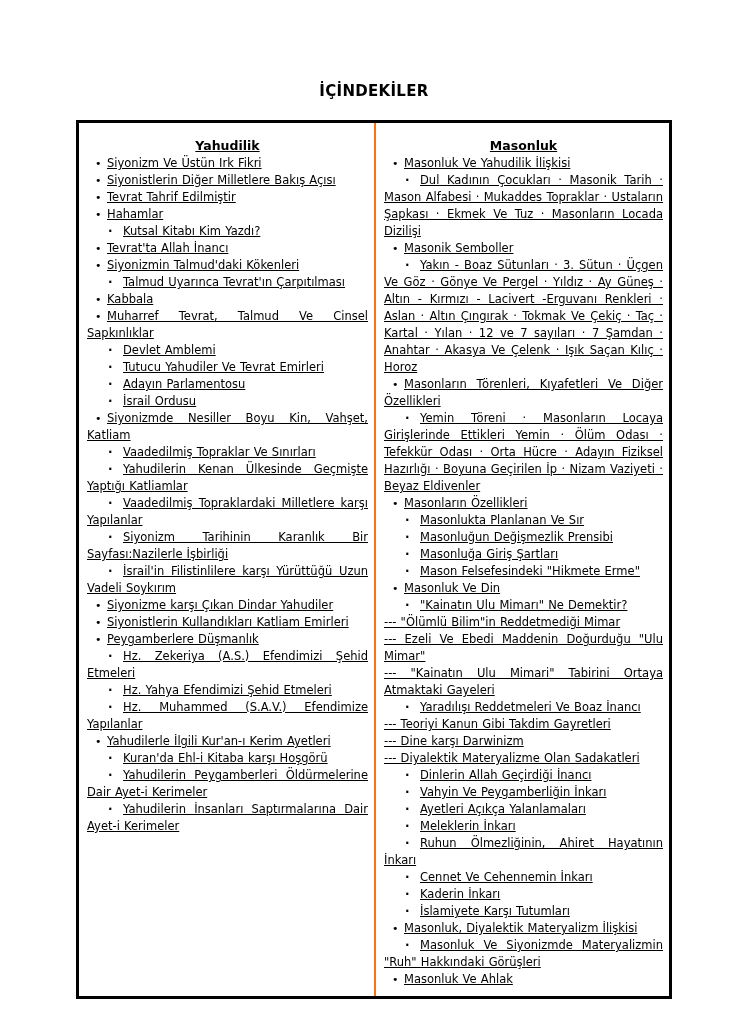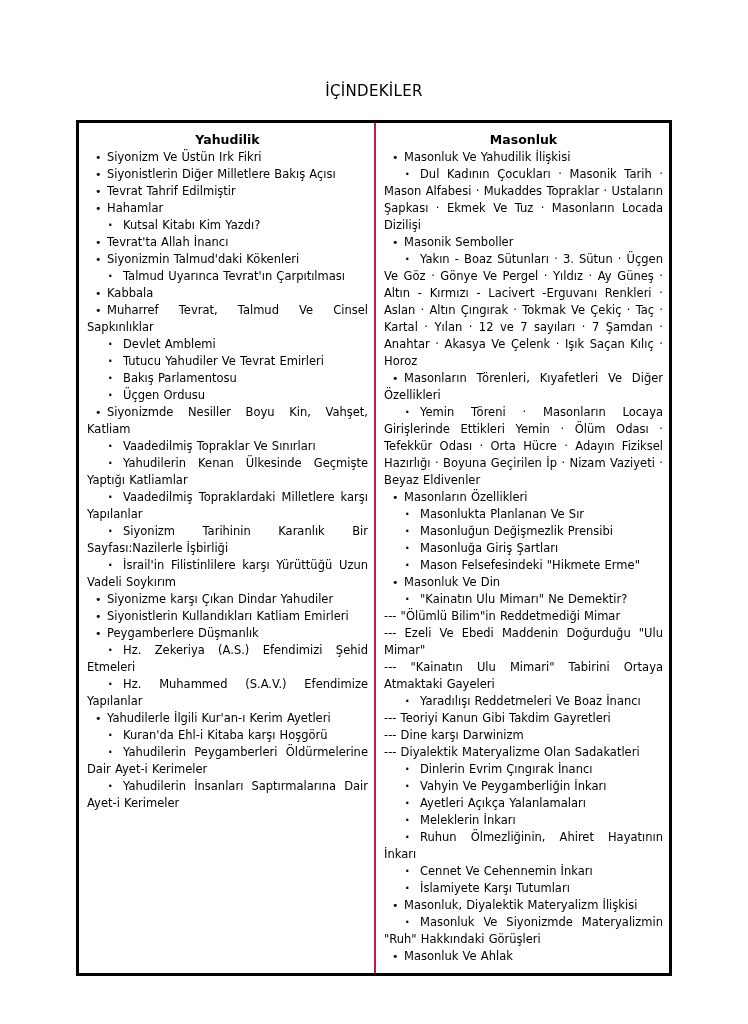--- a/index.html
+++ b/index.html
@@ -4,32 +4,33 @@
 <style>
   html, body { margin:0; padding:0; }
   body {
     width:748px; height:1024px; background:#ffffff; color:#000000;
     font-family:"DejaVu Sans", sans-serif;
     -webkit-font-smoothing:antialiased;
   }
   .page { padding-top:82px; }
   .doc-title {
     margin:0 0 20px 0; text-align:center;
-    font-size:15px; font-weight:normal; letter-spacing:0.3px;
+    font-size:15px; font-weight:bold; letter-spacing:0.3px;
   }
   .toc-table {
     margin-left:76px; width:596px; min-height:806px;
     border:3px solid #000; box-sizing:border-box;
     display:flex; align-items:stretch;
   }
   .col {
     flex:1 1 50%; box-sizing:border-box;
-    padding:8px 6px 8px 8px;
+    padding:14px 6px 8px 8px;
+    text-decoration:underline;
   }
-  .col-right { border-left:2px solid #be185d; }
+  .col-right { border-left:2px solid #f97316; }
   .col-header {
     margin:0; text-align:center; font-weight:bold;
     font-size:12.5px; line-height:18px;
   }
   .item {
     margin:0; text-align:justify;
     font-size:11.5px; line-height:17px;
     word-spacing:0.5px;
   }
   .lvl-bullet { text-indent:8px; }
@@ -54,32 +55,33 @@
           <p class="item lvl-bullet"><span class="glyph">•</span><span>Tevrat Tahrif Edilmiştir</span></p>
           <p class="item lvl-bullet"><span class="glyph">•</span><span>Hahamlar</span></p>
           <p class="item lvl-sub"><span class="glyph">·</span><span>Kutsal Kitabı Kim Yazdı?</span></p>
           <p class="item lvl-bullet"><span class="glyph">•</span><span>Tevrat'ta Allah İnancı</span></p>
           <p class="item lvl-bullet"><span class="glyph">•</span><span>Siyonizmin Talmud'daki Kökenleri</span></p>
           <p class="item lvl-sub"><span class="glyph">·</span><span>Talmud Uyarınca Tevrat'ın Çarpıtılması</span></p>
           <p class="item lvl-bullet"><span class="glyph">•</span><span>Kabbala</span></p>
           <p class="item lvl-bullet"><span class="glyph">•</span><span>Muharref Tevrat, Talmud Ve Cinsel Sapkınlıklar</span></p>
           <p class="item lvl-sub"><span class="glyph">·</span><span>Devlet Amblemi</span></p>
           <p class="item lvl-sub"><span class="glyph">·</span><span>Tutucu Yahudiler Ve Tevrat Emirleri</span></p>
-          <p class="item lvl-sub"><span class="glyph">·</span><span>Bakış Parlamentosu</span></p>
-          <p class="item lvl-sub"><span class="glyph">·</span><span>Üçgen Ordusu</span></p>
+          <p class="item lvl-sub"><span class="glyph">·</span><span>Adayın Parlamentosu</span></p>
+          <p class="item lvl-sub"><span class="glyph">·</span><span>İsrail Ordusu</span></p>
           <p class="item lvl-bullet"><span class="glyph">•</span><span>Siyonizmde Nesiller Boyu Kin, Vahşet, Katliam</span></p>
           <p class="item lvl-sub"><span class="glyph">·</span><span>Vaadedilmiş Topraklar Ve Sınırları</span></p>
           <p class="item lvl-sub"><span class="glyph">·</span><span>Yahudilerin Kenan Ülkesinde Geçmişte Yaptığı Katliamlar</span></p>
           <p class="item lvl-sub"><span class="glyph">·</span><span>Vaadedilmiş Topraklardaki Milletlere karşı Yapılanlar</span></p>
           <p class="item lvl-sub"><span class="glyph">·</span><span>Siyonizm Tarihinin Karanlık Bir Sayfası:Nazilerle İşbirliği</span></p>
           <p class="item lvl-sub"><span class="glyph">·</span><span>İsrail'in Filistinlilere karşı Yürüttüğü Uzun Vadeli Soykırım</span></p>
           <p class="item lvl-bullet"><span class="glyph">•</span><span>Siyonizme karşı Çıkan Dindar Yahudiler</span></p>
           <p class="item lvl-bullet"><span class="glyph">•</span><span>Siyonistlerin Kullandıkları Katliam Emirleri</span></p>
           <p class="item lvl-bullet"><span class="glyph">•</span><span>Peygamberlere Düşmanlık</span></p>
           <p class="item lvl-sub"><span class="glyph">·</span><span>Hz. Zekeriya (A.S.) Efendimizi Şehid Etmeleri</span></p>
+          <p class="item lvl-sub"><span class="glyph">·</span><span>Hz. Yahya Efendimizi Şehid Etmeleri</span></p>
           <p class="item lvl-sub"><span class="glyph">·</span><span>Hz. Muhammed (S.A.V.) Efendimize Yapılanlar</span></p>
           <p class="item lvl-bullet"><span class="glyph">•</span><span>Yahudilerle İlgili Kur'an-ı Kerim Ayetleri</span></p>
           <p class="item lvl-sub"><span class="glyph">·</span><span>Kuran'da Ehl-i Kitaba karşı Hoşgörü</span></p>
           <p class="item lvl-sub"><span class="glyph">·</span><span>Yahudilerin Peygamberleri Öldürmelerine Dair Ayet-i Kerimeler</span></p>
           <p class="item lvl-sub"><span class="glyph">·</span><span>Yahudilerin İnsanları Saptırmalarına Dair Ayet-i Kerimeler</span></p>
         </div>
     </section>
     <section class="col col-right">
       <p class="col-header">Masonluk</p>
       <div>
@@ -96,26 +98,27 @@
           <p class="item lvl-sub"><span class="glyph">·</span><span>Mason Felsefesindeki "Hikmete Erme"</span></p>
           <p class="item lvl-bullet"><span class="glyph">•</span><span>Masonluk Ve Din</span></p>
           <p class="item lvl-sub"><span class="glyph">·</span><span>"Kainatın Ulu Mimarı" Ne Demektir?</span></p>
           <p class="item lvl-dash"><span>--- "Ölümlü Bilim"in Reddetmediği Mimar</span></p>
           <p class="item lvl-dash"><span>--- Ezeli Ve Ebedi Maddenin Doğurduğu "Ulu Mimar"</span></p>
           <p class="item lvl-dash"><span>--- "Kainatın Ulu Mimari" Tabirini Ortaya Atmaktaki Gayeleri</span></p>
           <p class="item lvl-sub"><span class="glyph">·</span><span>Yaradılışı Reddetmeleri Ve Boaz İnancı</span></p>
           <p class="item lvl-dash"><span>--- Teoriyi Kanun Gibi Takdim Gayretleri</span></p>
           <p class="item lvl-dash"><span>--- Dine karşı Darwinizm</span></p>
           <p class="item lvl-dash"><span>--- Diyalektik Materyalizme Olan Sadakatleri</span></p>
-          <p class="item lvl-sub"><span class="glyph">·</span><span>Dinlerin Evrim Çıngırak İnancı</span></p>
+          <p class="item lvl-sub"><span class="glyph">·</span><span>Dinlerin Allah Geçirdiği İnancı</span></p>
           <p class="item lvl-sub"><span class="glyph">·</span><span>Vahyin Ve Peygamberliğin İnkarı</span></p>
           <p class="item lvl-sub"><span class="glyph">·</span><span>Ayetleri Açıkça Yalanlamaları</span></p>
           <p class="item lvl-sub"><span class="glyph">·</span><span>Meleklerin İnkarı</span></p>
           <p class="item lvl-sub"><span class="glyph">·</span><span>Ruhun Ölmezliğinin, Ahiret Hayatının İnkarı</span></p>
           <p class="item lvl-sub"><span class="glyph">·</span><span>Cennet Ve Cehennemin İnkarı</span></p>
+          <p class="item lvl-sub"><span class="glyph">·</span><span>Kaderin İnkarı</span></p>
           <p class="item lvl-sub"><span class="glyph">·</span><span>İslamiyete Karşı Tutumları</span></p>
           <p class="item lvl-bullet"><span class="glyph">•</span><span>Masonluk, Diyalektik Materyalizm İlişkisi</span></p>
           <p class="item lvl-sub"><span class="glyph">·</span><span>Masonluk Ve Siyonizmde Materyalizmin "Ruh" Hakkındaki Görüşleri</span></p>
           <p class="item lvl-bullet"><span class="glyph">•</span><span>Masonluk Ve Ahlak</span></p>
         </div>
     </section>
   </div>
 </div>
 
 </body></html>

